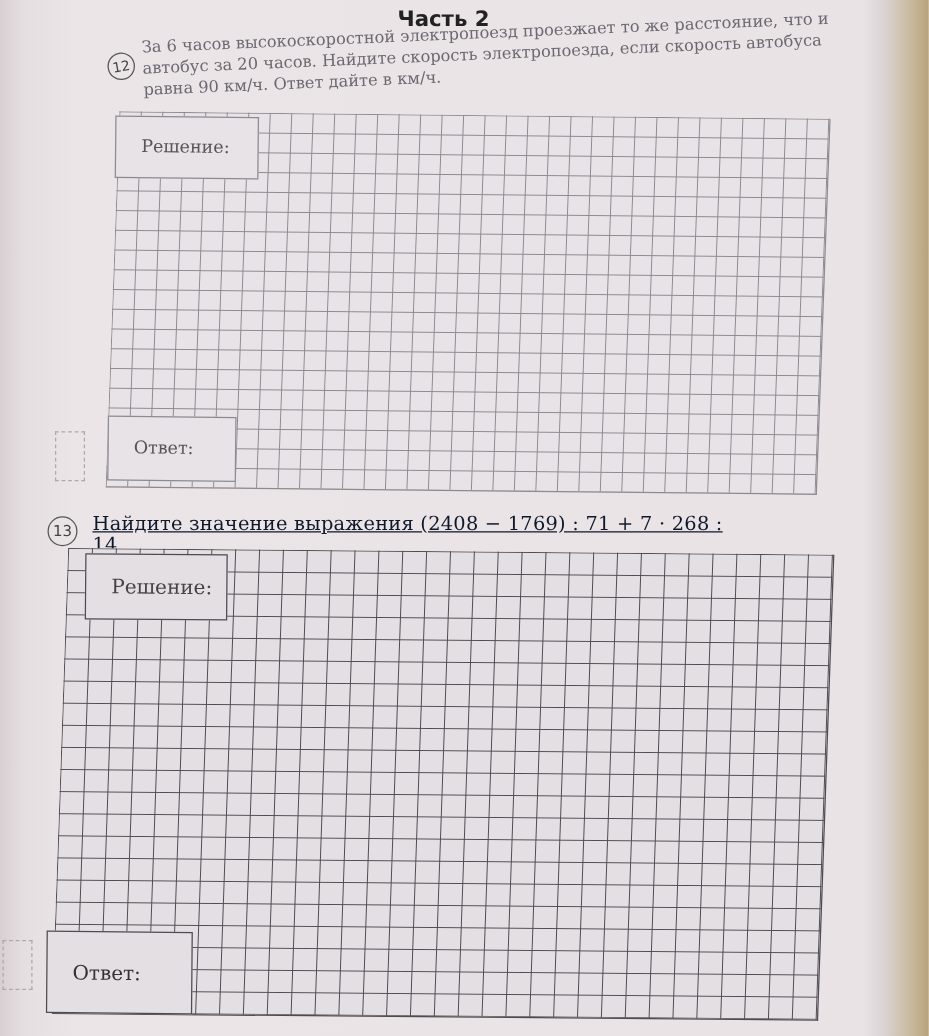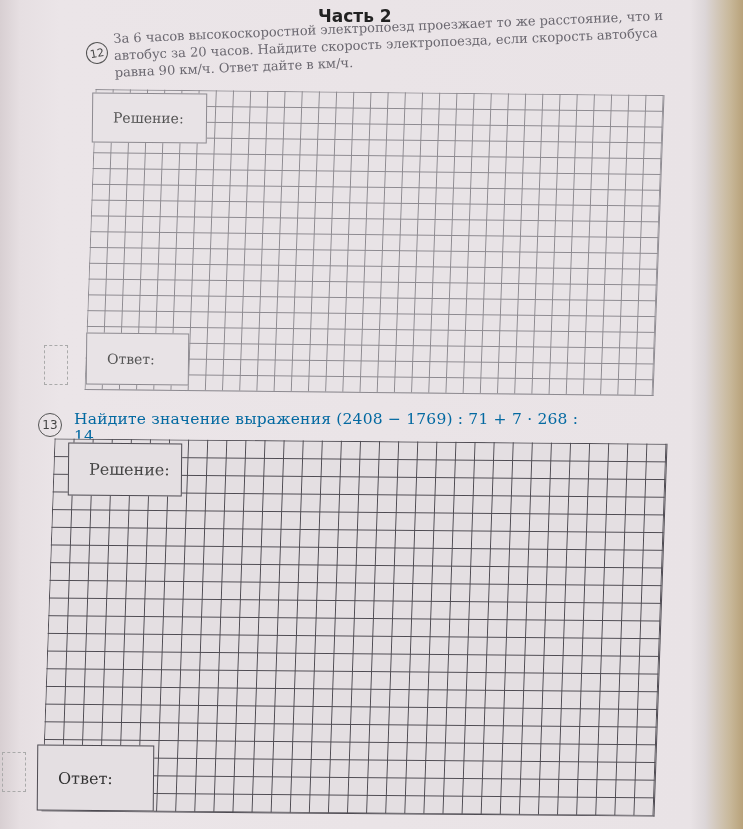--- a/index.html
+++ b/index.html
@@ -5,21 +5,21 @@
   html,body{margin:0;padding:0;}
   body{width:743px;height:829px;overflow:hidden;position:relative;
        background:linear-gradient(90deg,#d8cfd2 0px,#e6dfe2 20px,#ebe5e8 60px,#e9e3e6 690px,#dcd6d8 705px,#c8b89a 730px,#b8a27a 743px);
        font-family:"DejaVu Serif",serif;color:#3a3a3e;}
   .page{position:absolute;left:0;top:0;width:605px;height:829px;}
   .part-title{position:absolute;left:318px;top:6px;font-family:"DejaVu Sans",sans-serif;font-weight:bold;font-size:17px;color:#222;}
   .qnum{position:absolute;border:1.5px solid #555;border-radius:50%;width:20px;height:20px;
         font-family:"DejaVu Sans",sans-serif;font-size:11px;display:flex;align-items:center;justify-content:center;color:#444;}
   .qtext{position:absolute;font-size:13px;line-height:17px;color:#555;}
   .q12text{left:113px;top:30px;width:560px;transform:rotate(-2.4deg);transform-origin:left top;color:#6b6870;}
-  .q13text{left:74px;top:411px;font-size:15.5px;color:#0369a1;letter-spacing:0.2px;}
+  .q13text{left:74px;top:411px;font-size:15.5px;color:#0f172a;letter-spacing:0.2px;text-decoration:underline;}
   .grid{position:absolute;
         background-color:#e8e3e6;
         background-image:
           linear-gradient(#8d8a90 1px,transparent 1px),
           linear-gradient(90deg,#8d8a90 1px,transparent 1px);
         border-right:1px solid #8d8a90;border-bottom:1px solid #8d8a90;}
   .grid12{left:90px;top:92px;width:568px;height:300px;background-size:17.2px 15.8px;transform:rotate(0.6deg) skewX(-1.5deg);}
   .grid13{left:48px;top:441px;width:612px;height:372px;background-size:19.1px 17.7px;background-color:#e4dfe2;
           background-image:linear-gradient(#4e4b52 1px,transparent 1px),linear-gradient(90deg,#4e4b52 1px,transparent 1px);
           border-color:#4e4b52;transform:rotate(0.5deg) skewX(-1.5deg);}

